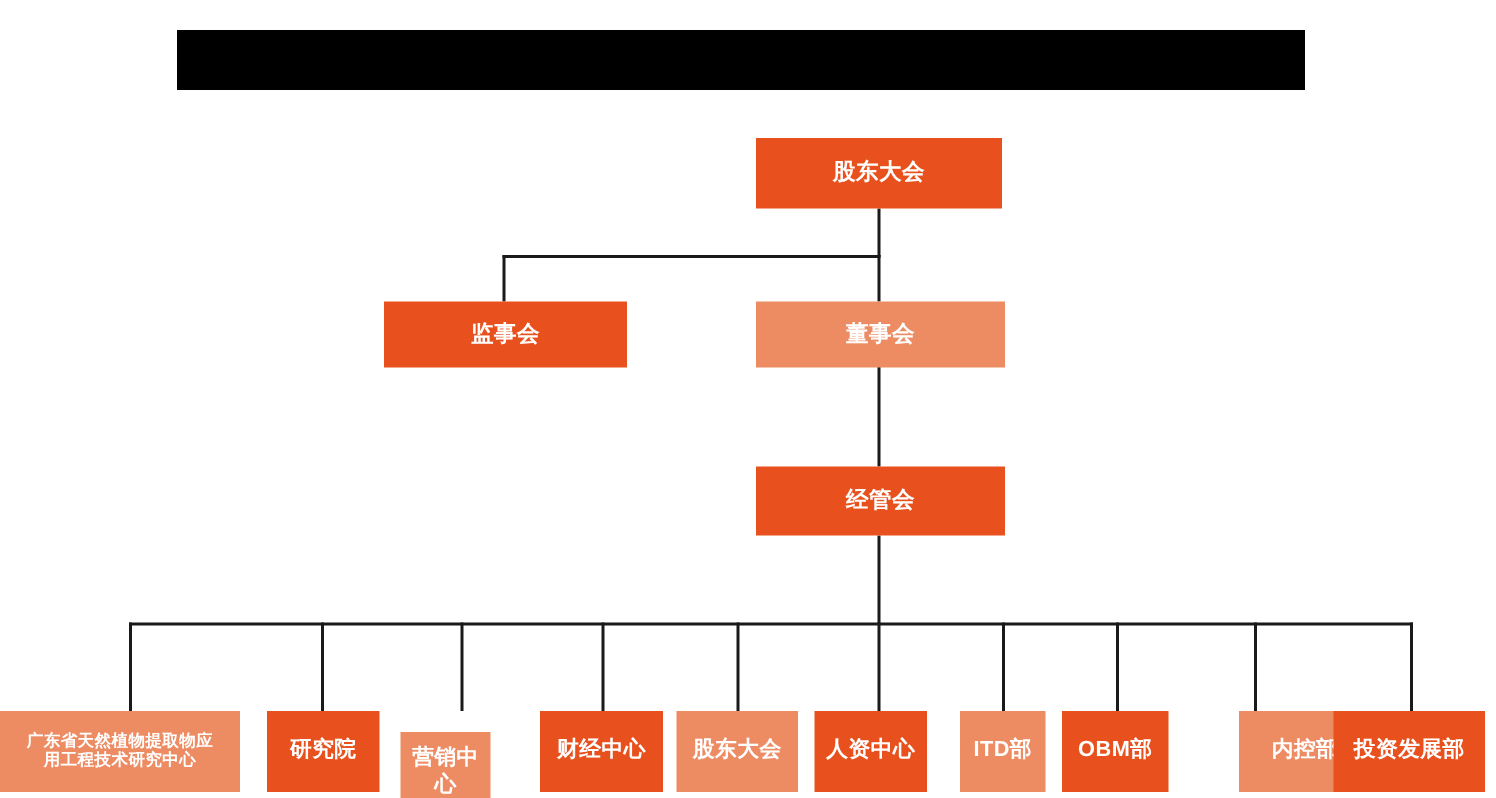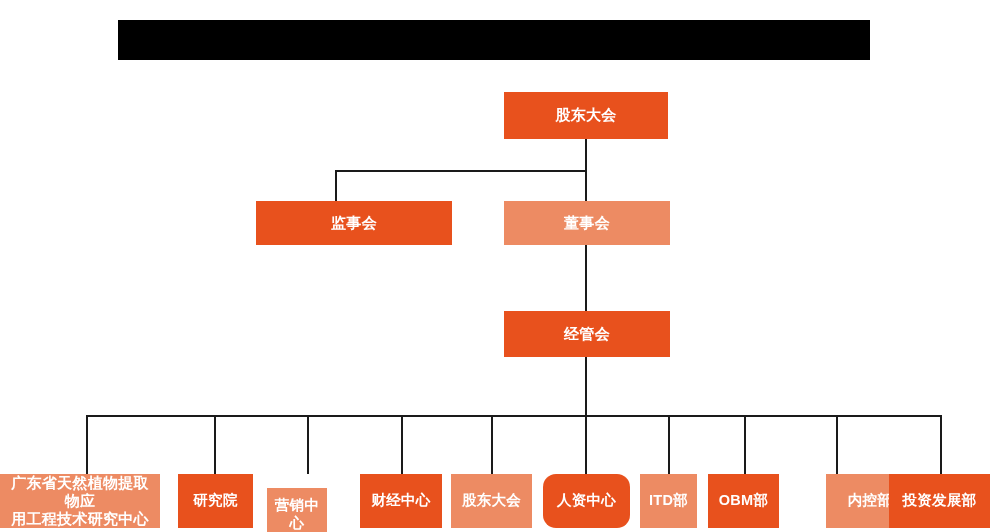--- a/index.html
+++ b/index.html
@@ -48,21 +48,21 @@
     display: block;
     width: 100%;
     padding: 0 4px;
     box-sizing: border-box;
     white-space: pre-line;
   }
 
   
   .fs-15 { font-size: 15px; }
   .fs-14 { font-size: 14.5px; }
-  .fs-11 { font-size: 15px; }
+  .fs-11 { font-size: 11px; }
 
   
   .line {
     position: absolute;
     background: #1a1a1a;
   }
   .line.v { width: 2px; }
   .line.h { height: 2px; }
 </style>
 </head>
@@ -94,21 +94,21 @@
   <div class="line v" style="left:585px; top:415px; height:59px;"></div>
   <div class="line v" style="left:668px; top:415px; height:59px;"></div>
   <div class="line v" style="left:744px; top:415px; height:59px;"></div>
   <div class="line v" style="left:836px; top:415px; height:59px;"></div>
   <div class="line v" style="left:940px; top:415px; height:59px;"></div>
 
   <div class="node dark fs-15" style="left:504px; top:92px; width:164px; height:47px;">
     <span class="node-label">股东大会</span>
   </div>
 
-  <div class="node dark fs-15" style="left:256px; top:201px; width:196px; height:44px;">
+  <div class="node dark fs-15" style="left:256px; top:201px; width:162px; height:44px;">
     <span class="node-label">监事会</span>
   </div>
 
   <div class="node light fs-15" style="left:504px; top:201px; width:166px; height:44px;">
     <span class="node-label">董事会</span>
   </div>
 
   <div class="node dark fs-15" style="left:504px; top:311px; width:166px; height:46px;">
     <span class="node-label">经管会</span>
   </div>
@@ -127,21 +127,21 @@
   </div>
 
   <div class="node dark fs-14" style="left:360px; top:474px; width:82px; height:54px;">
     <span class="node-label">财经中心</span>
   </div>
 
   <div class="node light fs-14" style="left:451px; top:474px; width:81px; height:54px;">
     <span class="node-label">股东大会</span>
   </div>
 
-  <div class="node dark fs-14" style="left:543px; top:474px; width:87px; height:54px;border-radius:13px;">
+  <div class="node dark fs-14" style="left:543px; top:474px; width:75px; height:54px;">
     <span class="node-label">人资中心</span>
   </div>
 
   <div class="node light fs-14" style="left:640px; top:474px; width:57px; height:54px;">
     <span class="node-label">ITD部</span>
   </div>
 
   <div class="node dark fs-14" style="left:708px; top:474px; width:71px; height:54px;">
     <span class="node-label">OBM部</span>
   </div>

